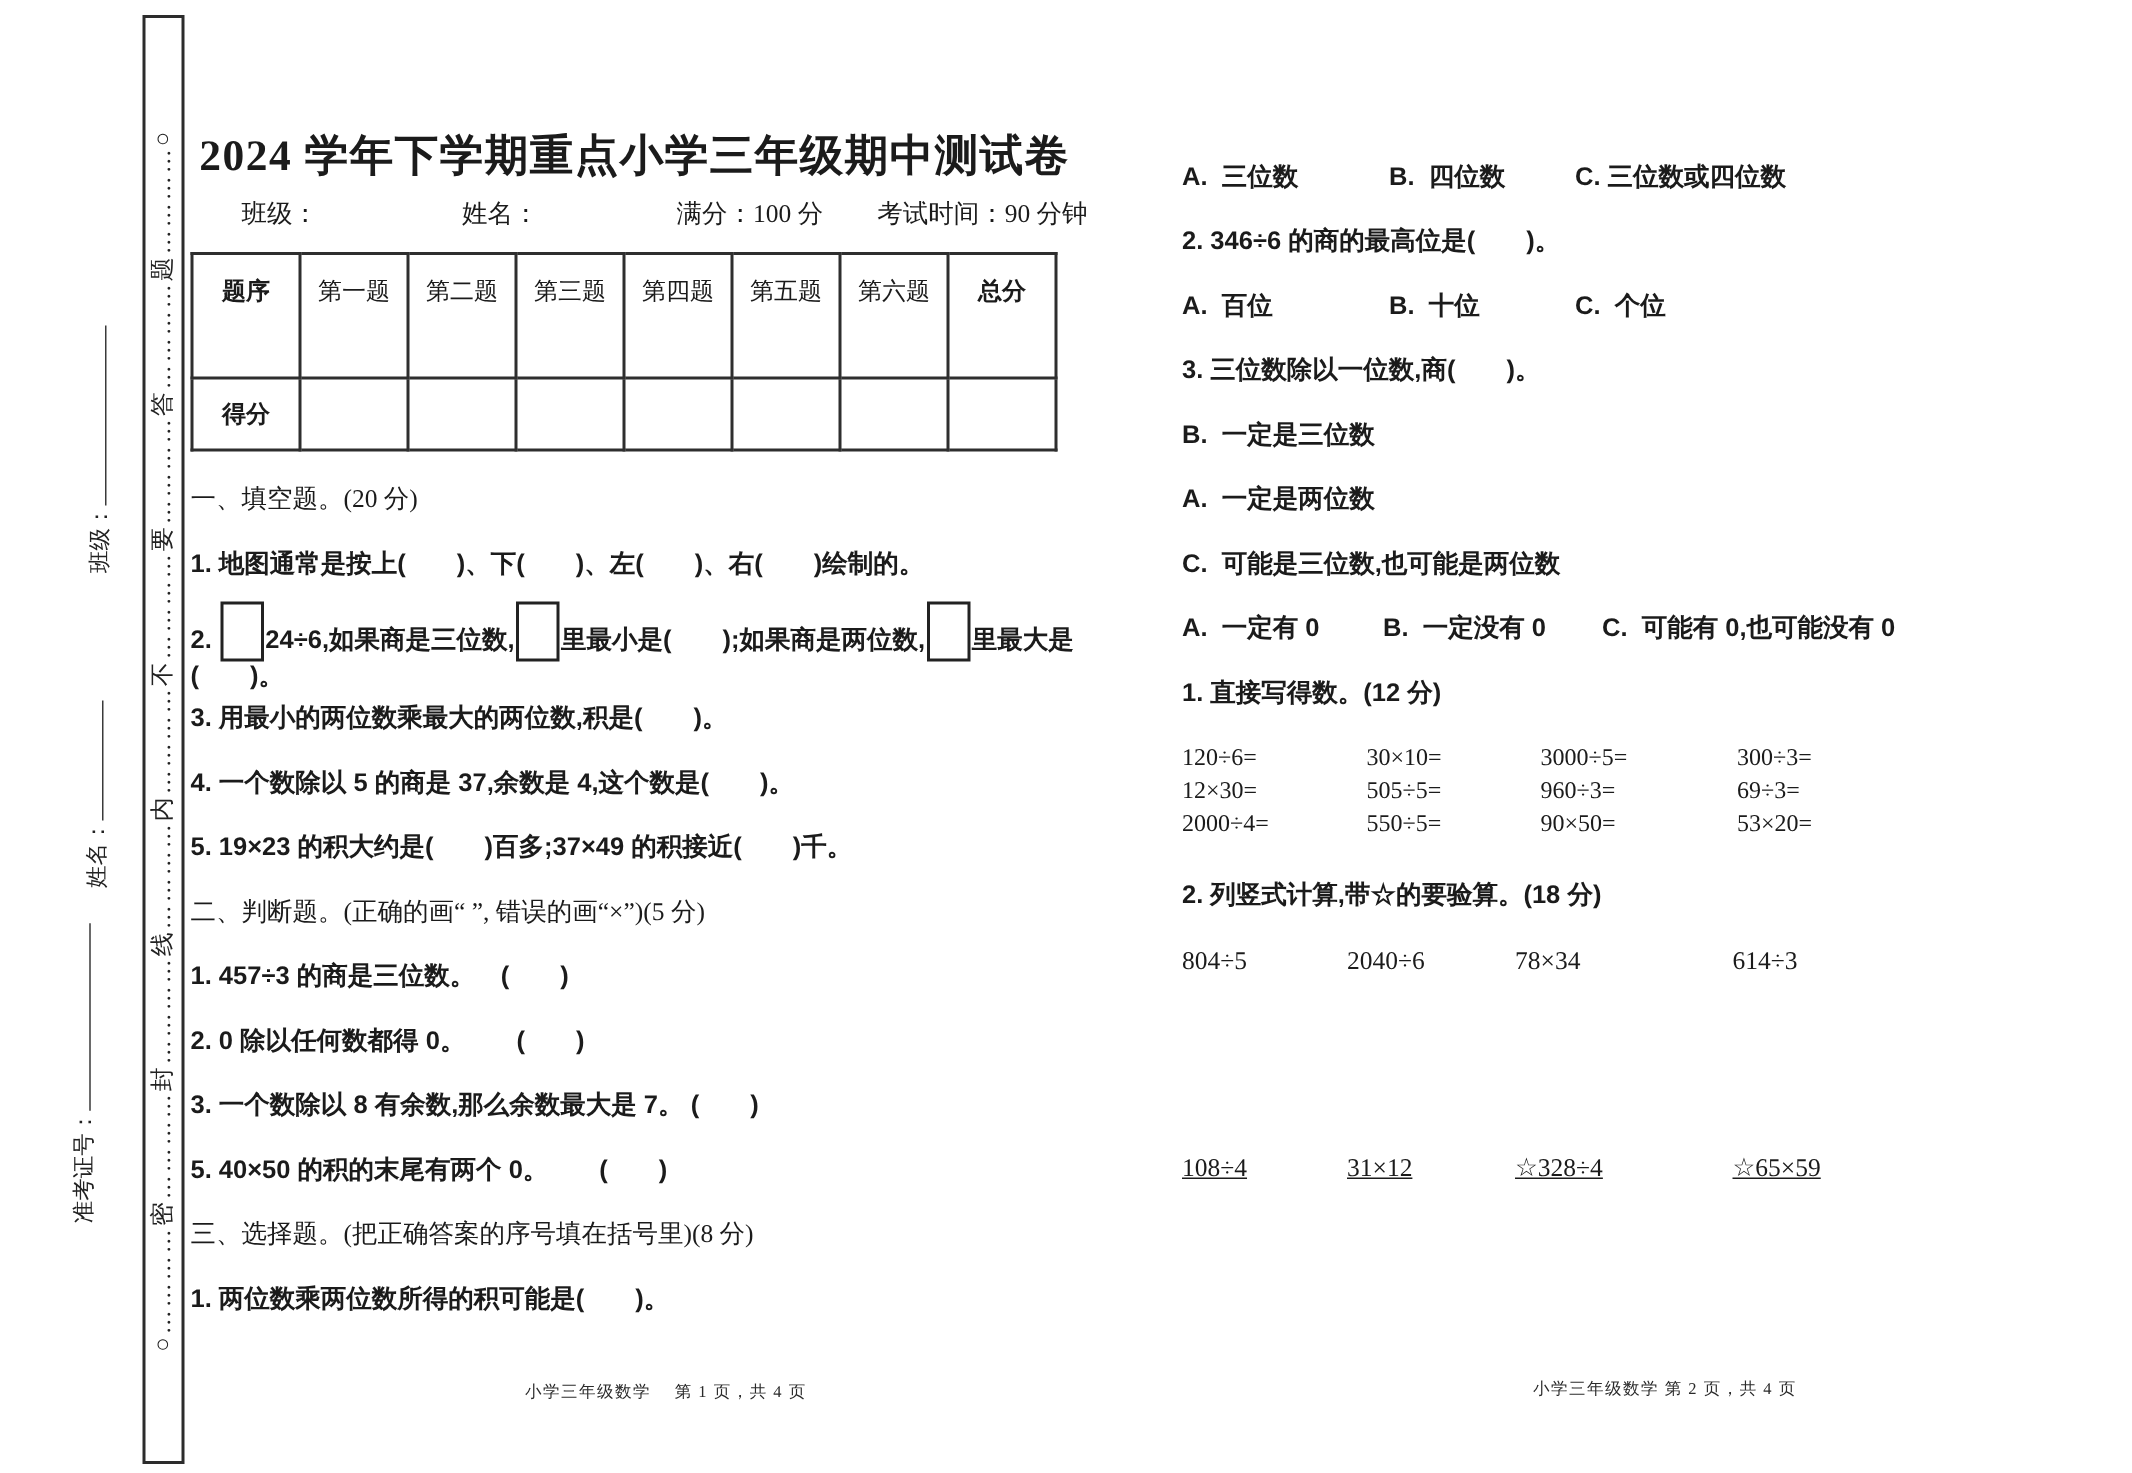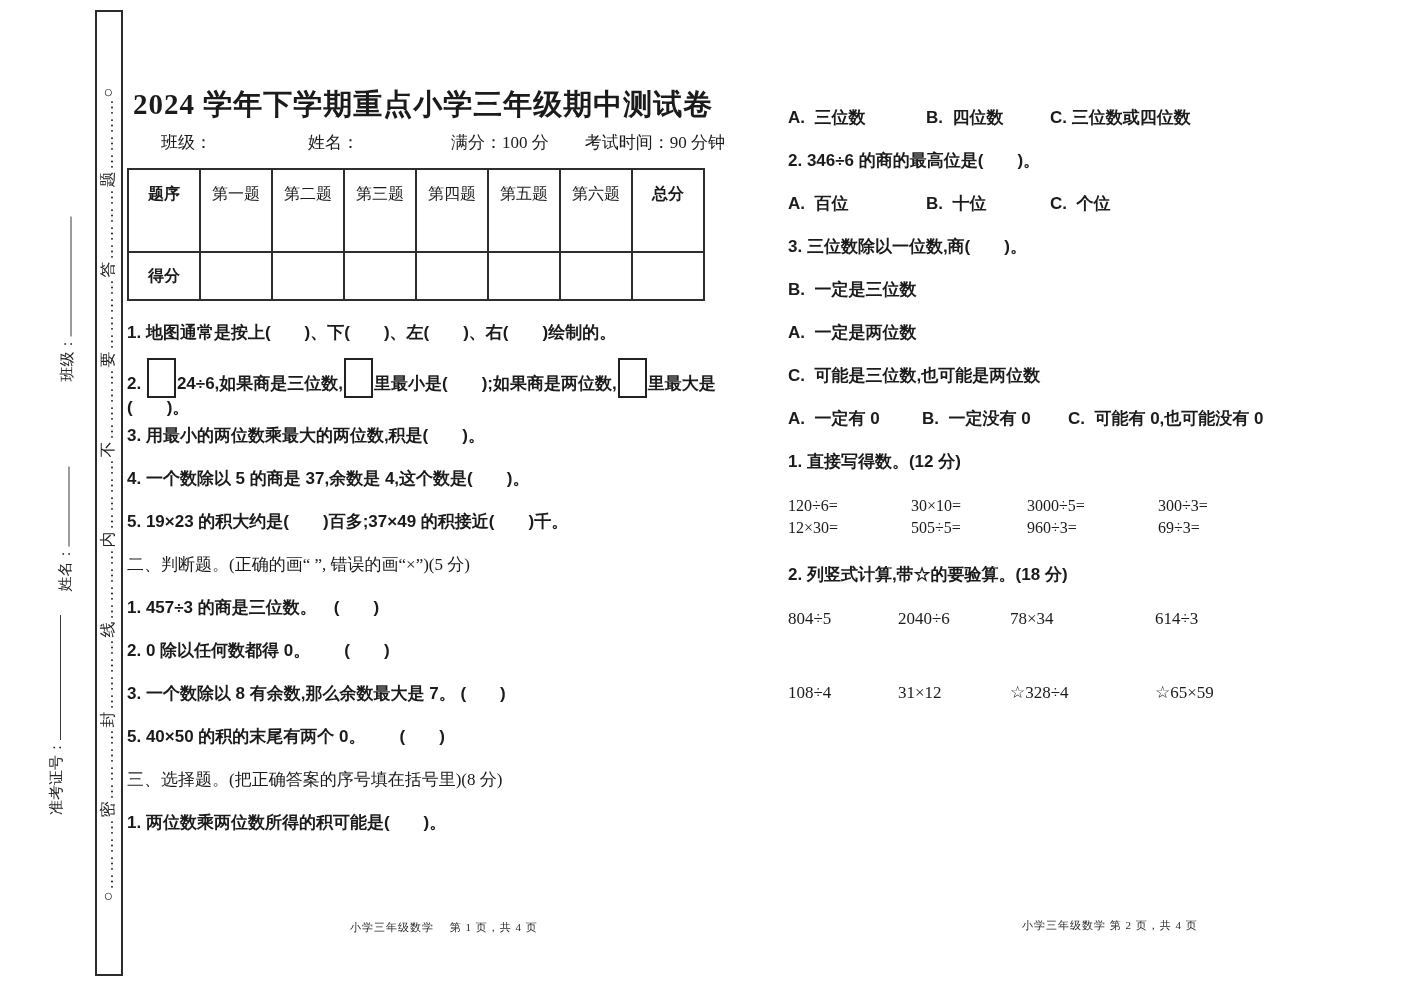--- a/index.html
+++ b/index.html
@@ -52,21 +52,21 @@
 
   
   .opts{display:grid;grid-template-columns:138px 124px auto;white-space:pre;
         font-size:17px;line-height:20px;margin-bottom:23px;font-weight:700;}
   .opts.last{grid-template-columns:134px 146px auto;}
   .eq4{display:grid;grid-template-columns:123px 116px 131px auto;
        font-family:"Liberation Serif",serif;font-size:16px;line-height:22px;white-space:pre;}
   .calcrow{display:grid;grid-template-columns:110px 112px 145px auto;
        font-family:"Liberation Serif",serif;font-size:17px;line-height:22px;white-space:pre;}
   .mt26{margin-top:26px;}
-  .mt118{margin-top:52px;}
+  .mt118{margin-top:116px;text-decoration:underline;}
 
   
   .footer{position:absolute;font-family:"Liberation Serif",serif;font-size:11px;
           letter-spacing:1px;color:#2a2a2a;white-space:pre;}
   #footer1{left:350px;top:920px;}
   #footer2{left:1022px;top:918px;}
 </style>
 </head>
 <body>
 
@@ -108,20 +108,21 @@
         <td></td>
         <td></td>
         <td></td>
         <td></td>
         <td></td>
         <td></td>
       </tr>
     </tbody>
       </table>
 
+    <div class="line hdr">一、填空题。(20 分)</div>
     <div class="line q">1. 地图通常是按上(　　)、下(　　)、左(　　)、右(　　)绘制的。</div>
     <div class="line q q2"><span>2. </span><span class="sq"></span><span>24÷6,如果商是三位数,</span><span class="sq"></span><span>里最小是(　　);如果商是两位数,</span><span class="sq"></span><span>里最大是(　　)。</span></div>
     <div class="line q">3. 用最小的两位数乘最大的两位数,积是(　　)。</div>
     <div class="line q">4. 一个数除以 5 的商是 37,余数是 4,这个数是(　　)。</div>
     <div class="line q">5. 19×23 的积大约是(　　)百多;37×49 的积接近(　　)千。</div>
 
     <div class="line hdr">二、判断题。(正确的画“ ”, 错误的画“×”)(5 分)</div>
     <div class="line q">1. 457÷3 的商是三位数。　(　　)</div>
     <div class="line q">2. 0 除以任何数都得 0。　　(　　)</div>
     <div class="line q">3. 一个数除以 8 有余数,那么余数最大是 7。 (　　)</div>
@@ -160,20 +161,26 @@
       <span>30×10=</span>
       <span>3000÷5=</span>
       <span>300÷3=</span>
     </div>
     <div class="eq4">
       <span>12×30=</span>
       <span>505÷5=</span>
       <span>960÷3=</span>
       <span>69÷3=</span>
     </div>
+    <div class="eq4">
+      <span>2000÷4=</span>
+      <span>550÷5=</span>
+      <span>90×50=</span>
+      <span>53×20=</span>
+    </div>
 
     <div class="line q mt26">2. 列竖式计算,带☆的要验算。(18 分)</div>
     <div class="calcrow">
       <span>804÷5</span>
       <span>2040÷6</span>
       <span>78×34</span>
       <span>614÷3</span>
     </div>
     <div class="calcrow mt118">
       <span>108÷4</span>

